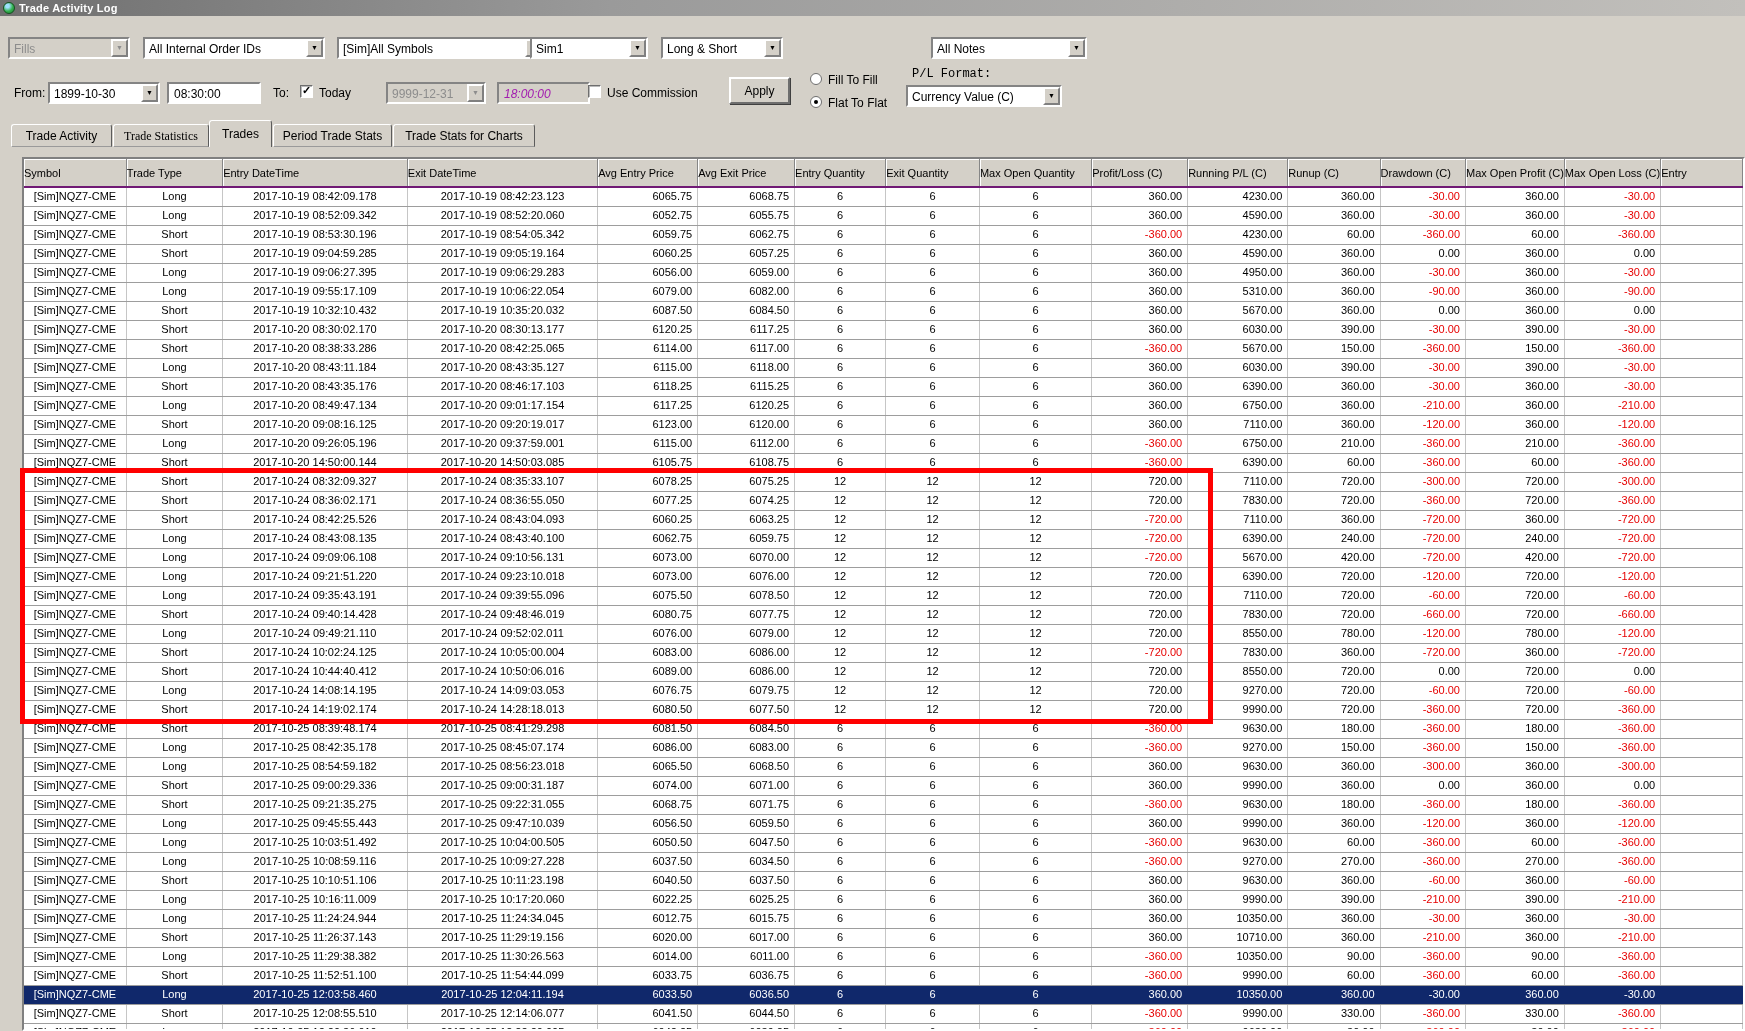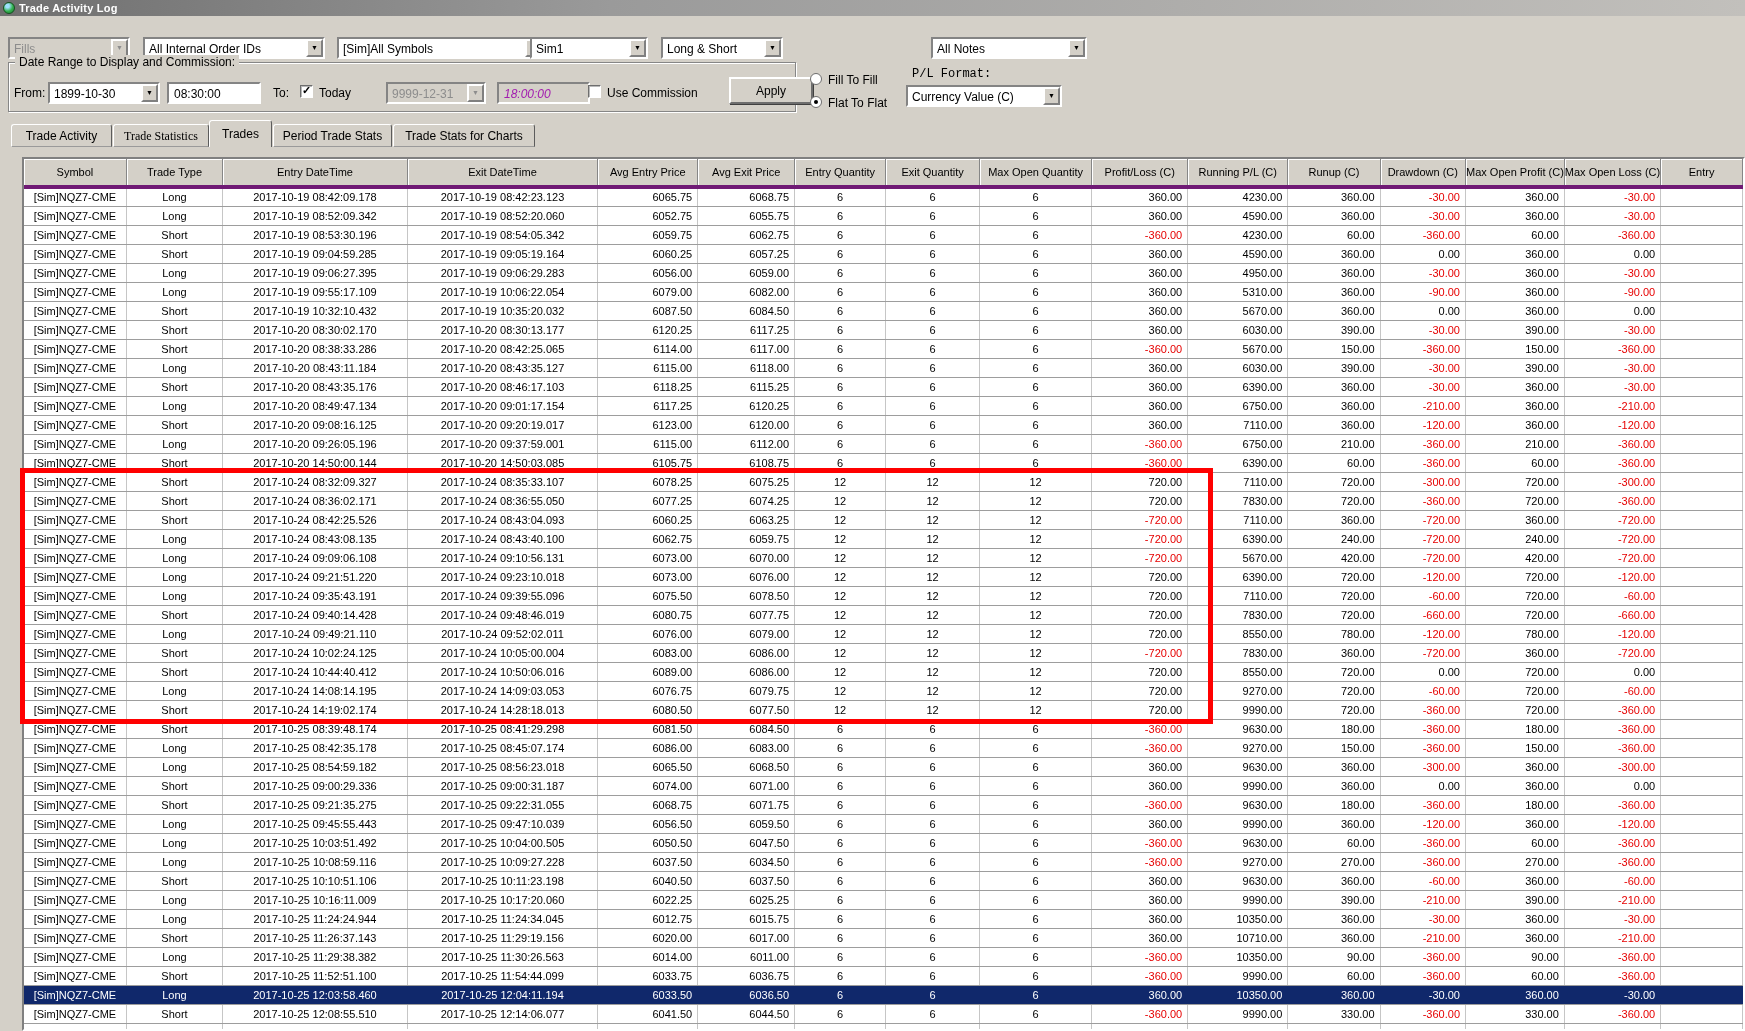--- a/index.html
+++ b/index.html
@@ -62,22 +62,22 @@
   .tab { position:absolute; top:124px; height:23px; background:#d4d0c8;
     border:1px solid; border-color:#ffffff #5c5c5c #9a9a9a #ffffff;
     border-radius:3px 3px 0 0; text-align:center; font-size:12px; padding-top:4px; z-index:1; }
   .tab.active { top:120px; height:27px; padding-top:6px; border-bottom:none; z-index:2; }
 
   
   #table-frame { position:absolute; left:22px; top:157px; width:1723px; height:874px;
     border:2px solid; border-color:#808080 #ffffff #ffffff #808080; background:#fff; overflow:hidden; }
   table { border-collapse:collapse; table-layout:fixed; }
   thead th { height:28px; background:#d4d0c8; font-size:11px; font-weight:normal;
-    border-right:1px solid #868686; border-bottom:4px solid #701a75;
-    box-shadow:inset 1px 1px 0 #ffffff; overflow:hidden; white-space:nowrap; text-align:center;margin-left:48px; }
+    border-right:1px solid #868686; border-bottom:2px solid #701a75;
+    box-shadow:inset 1px 1px 0 #ffffff; overflow:hidden; white-space:nowrap; text-align:left;margin-left:48px; }
   tbody td { height:19px; font-size:11px; line-height:17px; white-space:nowrap; overflow:hidden;
     border-right:1px solid #c6c6c6; border-bottom:1px solid #9d9d9d; text-align:center; padding:0 2px; }
   tbody td.num { text-align:right; padding-right:5px; }
   tbody td.neg { color:#e60000; }
   tbody tr.selected td { background:#10286b; color:#fff !important; border-right-color:#10286b; }
   tbody tr.selected td.neg { color:#fff; }
 
   
   #annotation-box { position:absolute; left:20px; top:468px; width:1193px; height:256px;
     border:5px solid #ff0000; z-index:5; pointer-events:none; }
@@ -111,40 +111,37 @@
   </div>
   <div class="combo sunken" style="left:661px; top:37px; width:122px;">
     <span class="txt">Long &amp; Short</span>
     <span class="btn"></span>
   </div>
   <div class="combo sunken" style="left:931px; top:37px; width:156px;">
     <span class="txt">All Notes</span>
     <span class="btn"></span>
   </div>
 
-  <div id="date-group">
-    <span id="date-group-label">Date Range to Display and Commission:</span>
-  </div>
   <span class="label" style="left:14px; top:86px;">From:</span>
   <div class="combo sunken" style="left:48px; top:82px; width:112px;">
     <span class="txt">1899-10-30</span>
     <span class="btn"></span>
   </div>
   <div class="field sunken" style="left:167px; top:82px; width:94px;">08:30:00</div>
   <span class="label" style="left:273px; top:86px;">To:</span>
   <span class="checkbox checked" style="left:300px; top:85px;"></span>
   <span class="label" style="left:319px; top:86px;">Today</span>
   <div class="combo sunken disabled" style="left:386px; top:82px; width:100px;">
     <span class="txt">9999-12-31</span>
     <span class="btn"></span>
   </div>
   <div class="field sunken disabled" style="left:497px; top:82px; width:93px;">18:00:00</div>
   <span class="checkbox" style="left:588px; top:85px;"></span>
   <span class="label" style="left:607px; top:86px;">Use Commission</span>
-  <div class="button" style="left:729px; top:77px; width:84px; height:27px;">Apply</div>
+  <div class="button" style="left:729px; top:77px; width:61px; height:27px;">Apply</div>
 
   <span class="radio" style="left:810px; top:73px;"></span>
   <span class="label" style="left:828px; top:73px;">Fill To Fill</span>
   <span class="radio selected" style="left:810px; top:96px;"></span>
   <span class="label" style="left:828px; top:96px;">Flat To Flat</span>
   <span class="label" style="left:912px; top:67px;font-family:Liberation Mono, monospace;">P/L Format:</span>
   <div class="combo sunken" style="left:906px; top:85px; width:156px;">
     <span class="txt">Currency Value (C)</span>
     <span class="btn"></span>
   </div>

